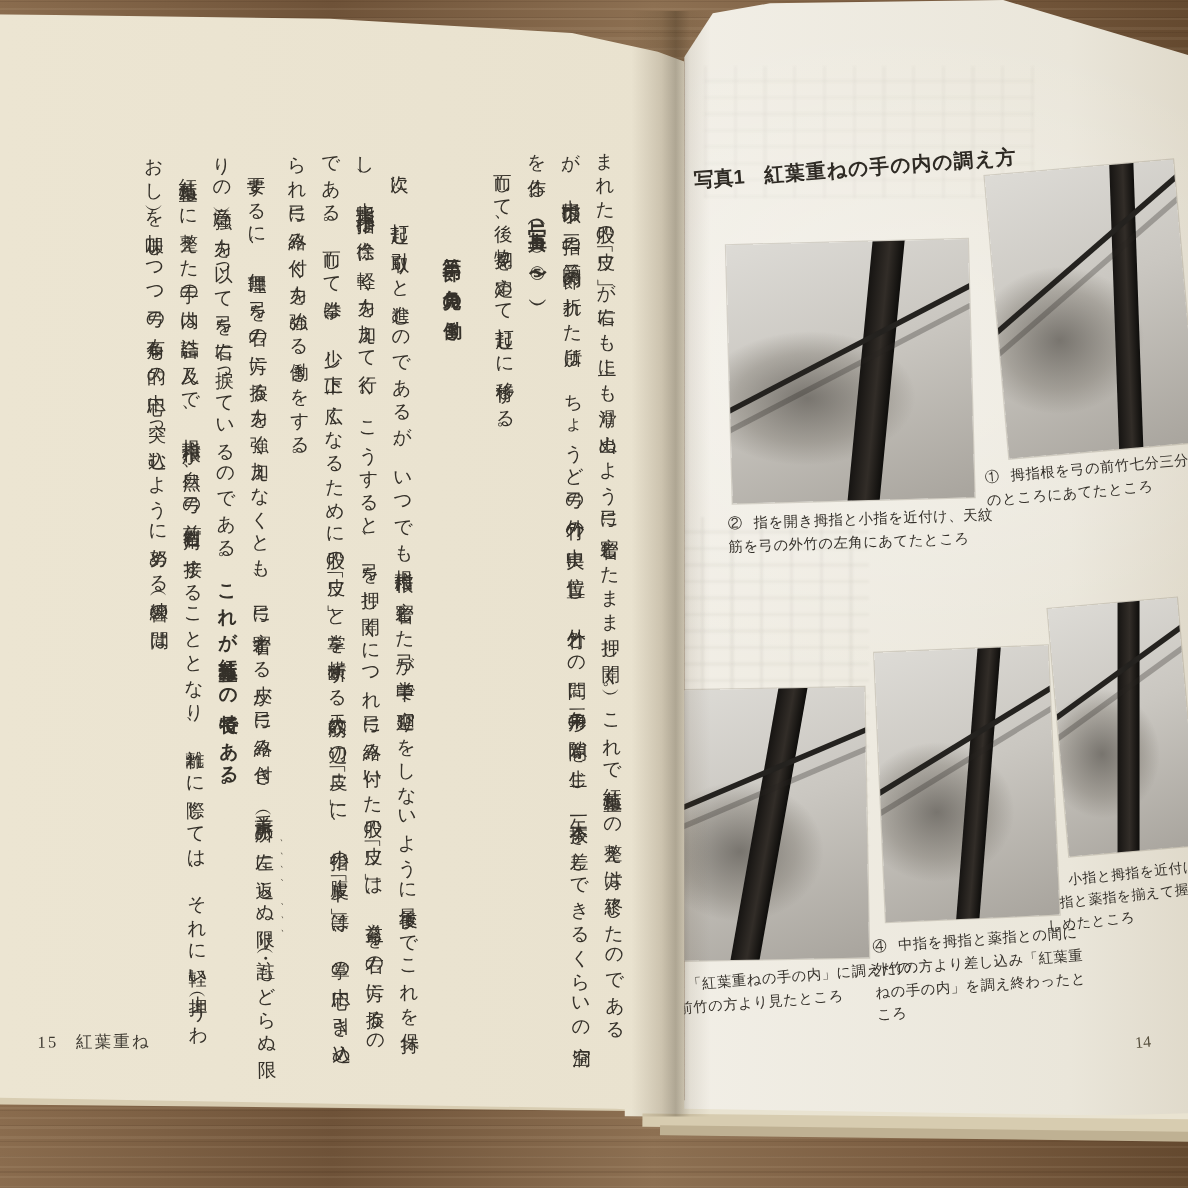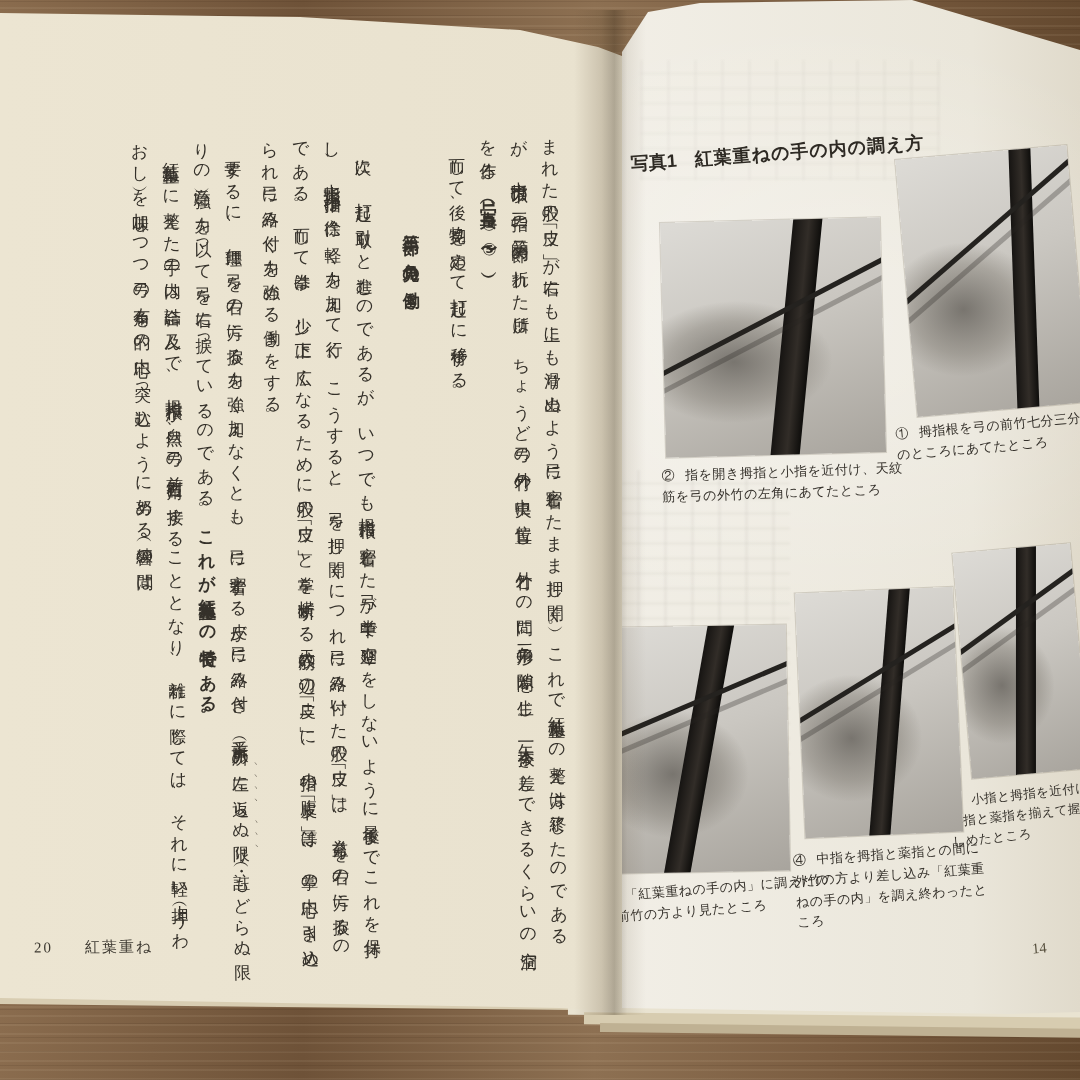--- a/index.html
+++ b/index.html
@@ -54,21 +54,21 @@
   }
   .strong{font-weight:700;font-family:"Liberation Sans","DejaVu Sans",sans-serif;}
   .emph{
     -webkit-text-emphasis:filled sesame #3a352c;
     text-emphasis:filled sesame #3a352c;
   }
   .page-footer{
     left:34px;top:938px;font-size:15px;color:#3d3931;letter-spacing:2px;
     transform:rotate(-0.5deg);
   }
-  .page-footer .rt{margin-left:32px;}
+  .page-footer .rt{margin-left:16px;}
 
   
   .figure-header{
     left:630px;top:152px;width:420px;
     font-family:"Liberation Sans","DejaVu Sans",sans-serif;
     font-weight:700;font-size:18px;color:#2e2a24;
     transform:rotate(-4.2deg);transform-origin:left top;
   }
   .figure-header .ftitle{margin-left:18px;letter-spacing:1px;}
 
@@ -127,21 +127,21 @@
   <div class="abs v-text">
     <p><span>まれた股の皮「ワ」が右にも上にも滑り出ぬよう弓に密着したまま押し開く）。これで紅葉重ねの整え方は終了したのであるが、中指以下の三指の第二関節の折れた所は、ちょうど弓の外竹の中央に位置し、外竹との間に三角形の隙間を生じ、矢一本抜き差しできるくらいの空洞を作る。</span><span class="strong">（写真1ー①〜⑤）</span></p>
     <p class="ind"><span>而して後、物見を定めて打起しに移行する。</span></p>
     <h2>第二節　角見の働き</h2>
     <p class="ind"><span>次に、打起し引取りと進むのであるが、いつでも拇指根に密着した弓が掌中で空廻りをしないように最後までこれを保持し、中指薬指小指は徐々に軽く力を加えて行く。こうすると、弓を押し開くにつれ弓に絡み付いた股の皮「ワ」は、益々弓を右の方に捩るのである。而して拳は、少し上下に広くなるために股の皮「ワ」と掌を横断する天紋筋の辺の皮「ニ」に、小指の腹皮「ト」等は、掌の中心に引き込められ弓に絡み付く力を強める働きをする。</span></p>
     <p class="ind"><span>要するに、無理に弓を右の方に捩る力を強く加えなくとも、弓に密着する皮が弓に絡み付き、手首（脈所）の</span><span class="emph">左に返らぬ限り</span><span>（註・もどらぬ限りの意）強い力を以って弓を右に捩っているのである。</span><span class="strong">これが紅葉重ねの特長である。</span></p>
     <p class="ind"><span>紅葉重ねに整えた手の内は詰合に及んで、拇指根が自然、弓の前竹右角に接することとなり、離れに際しては、それに軽い上押（うわおし）を加味しつつ弓の右角を的の中心に突っ込むように努める（練習の間は</span></p>
   </div>
 
   <div class="abs page-footer">
-    <span>20</span><span class="rt">紅葉重ね</span>
+    <span>15</span><span class="rt">紅葉重ね</span>
   </div>
 </div>
 
 <div class="abs right-page">
 
   <div class="bleed" style="left:640px;top:60px;width:300px;height:120px;opacity:0.35;"></div>
   <div class="bleed" style="left:610px;top:470px;width:180px;height:300px;"></div>
 
   <div class="abs figure-header">
     <span>写真1</span><span class="ftitle">紅葉重ねの手の内の調え方</span>

